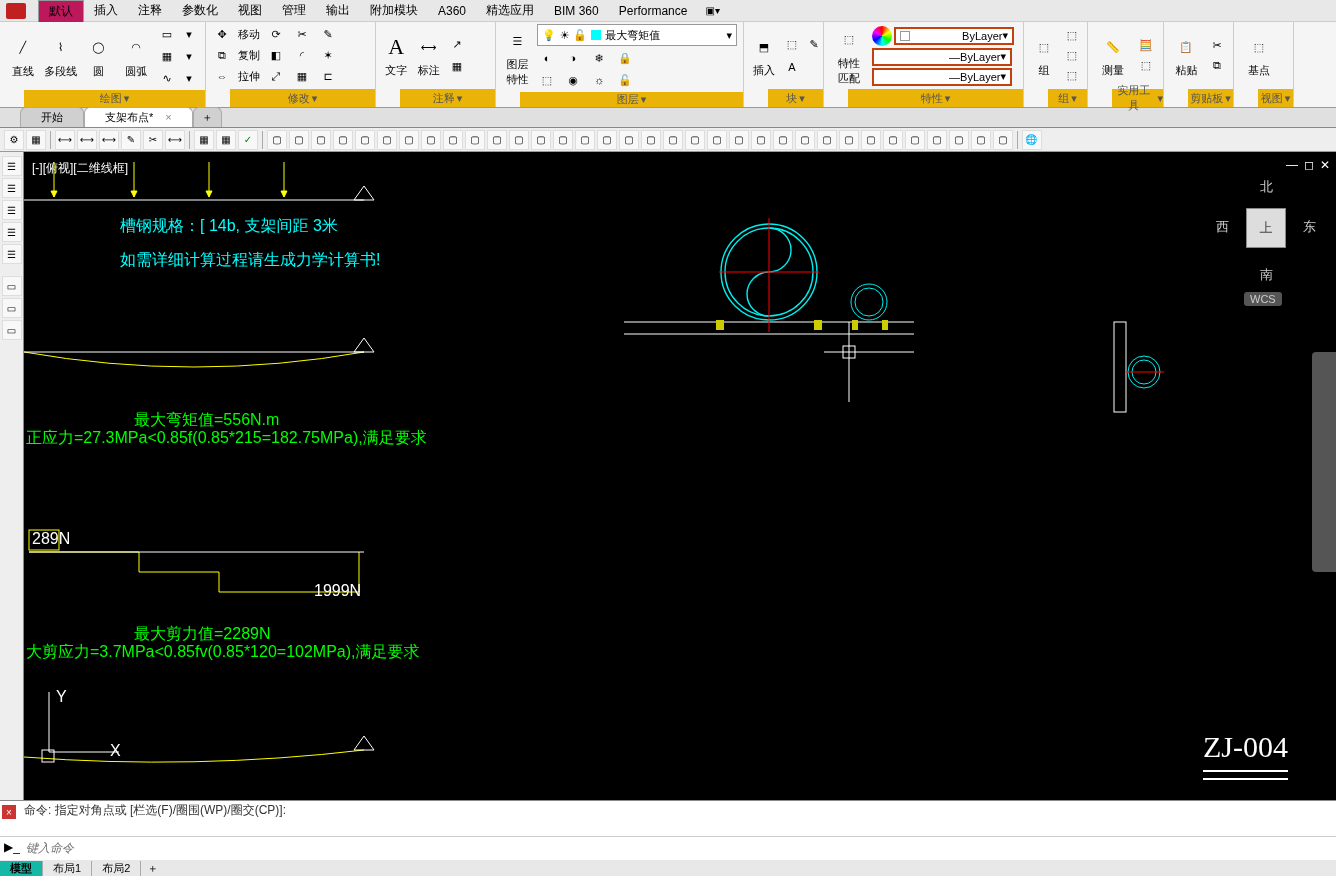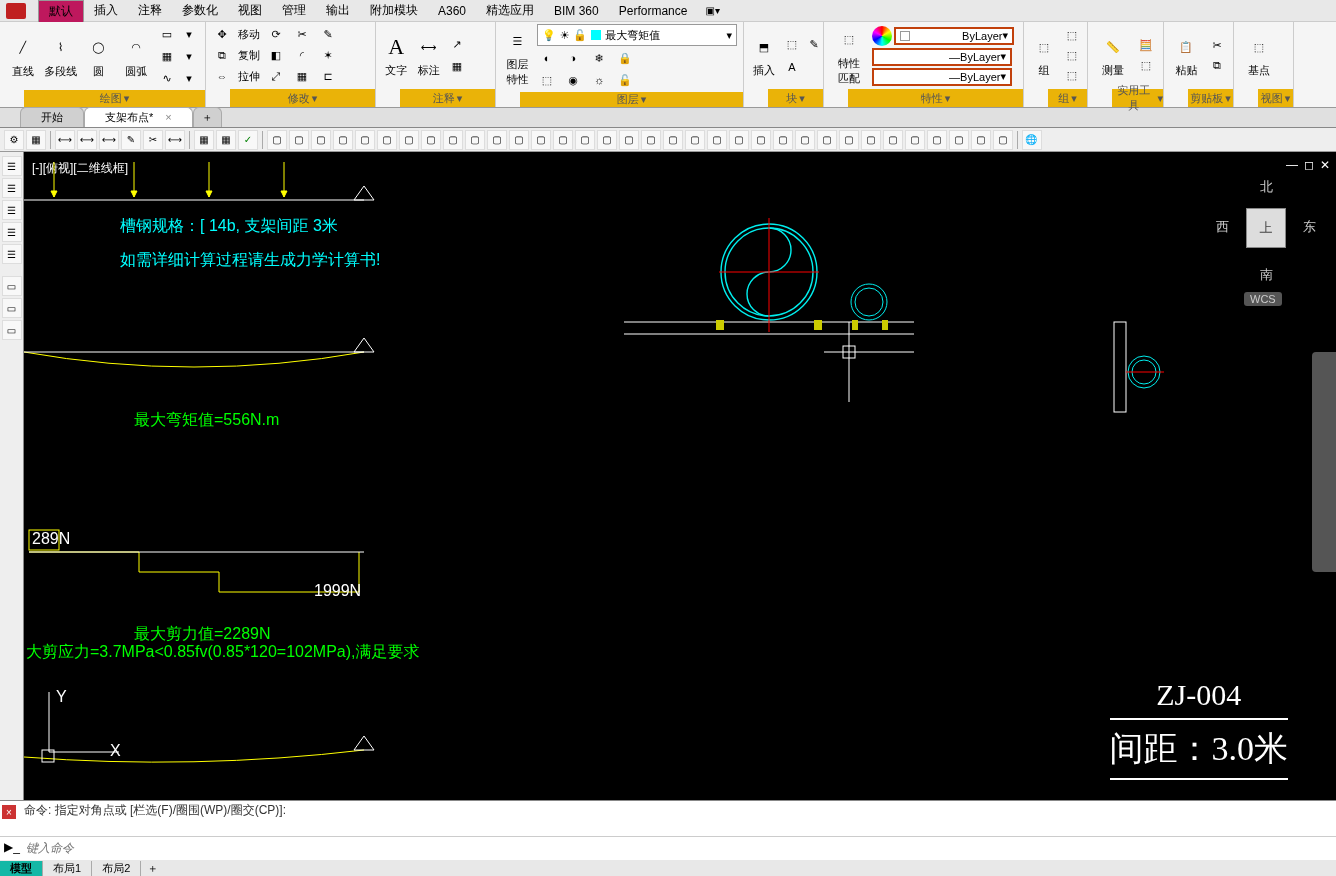--- a/index.html
+++ b/index.html
@@ -437,31 +437,31 @@
         <rect x="0" y="0" width="12" height="90" stroke="#fff" fill="none"></rect>
         <circle cx="30" cy="50" r="16" stroke="#0ee" fill="none"></circle>
         <circle cx="30" cy="50" r="12" stroke="#0ee" fill="none"></circle>
         <line x1="12" y1="50" x2="50" y2="50" stroke="#f00"></line>
       </g>
     </svg>
 
     <span class="dtext cyan" style="top:64px;left:96px">槽钢规格：[ 14b,   支架间距  3米</span>
     <span class="dtext cyan" style="top:98px;left:96px">如需详细计算过程请生成力学计算书!</span>
     <span class="dtext green" style="top:258px;left:110px">最大弯矩值=556N.m</span>
+    <span class="dtext green" style="top:276px;left:2px">正应力=27.3MPa&lt;0.85f(0.85*215=182.75MPa),满足要求</span>
     <span class="dtext white" style="top:378px;left:8px">289N</span>
     <span class="dtext white" style="top:430px;left:290px">1999N</span>
     <span class="dtext green" style="top:472px;left:110px">最大剪力值=2289N</span>
     <span class="dtext green" style="top:490px;left:2px">大剪应力=3.7MPa&lt;0.85fv(0.85*120=102MPa),满足要求</span>
     <span class="dtext white" style="top:536px;left:32px">Y</span>
     <span class="dtext white" style="top:590px;left:86px">X</span>
 
     <div style="position:absolute;right:48px;bottom:20px;text-align:center">
       <div class="bigserif">ZJ-004</div>
       <div style="height:2px;background:#fff;margin:6px 0"></div>
-      <div class="bigserif" style="font-size:34px">间距：3.0米</div>
       <div style="height:2px;background:#fff;margin-top:6px"></div>
     </div>
 
   </div>
 </div>
 
 <div class="cmdarea">
   <div class="cmdhistory">
     <div class="hx">×</div>
     <div class="lines">

